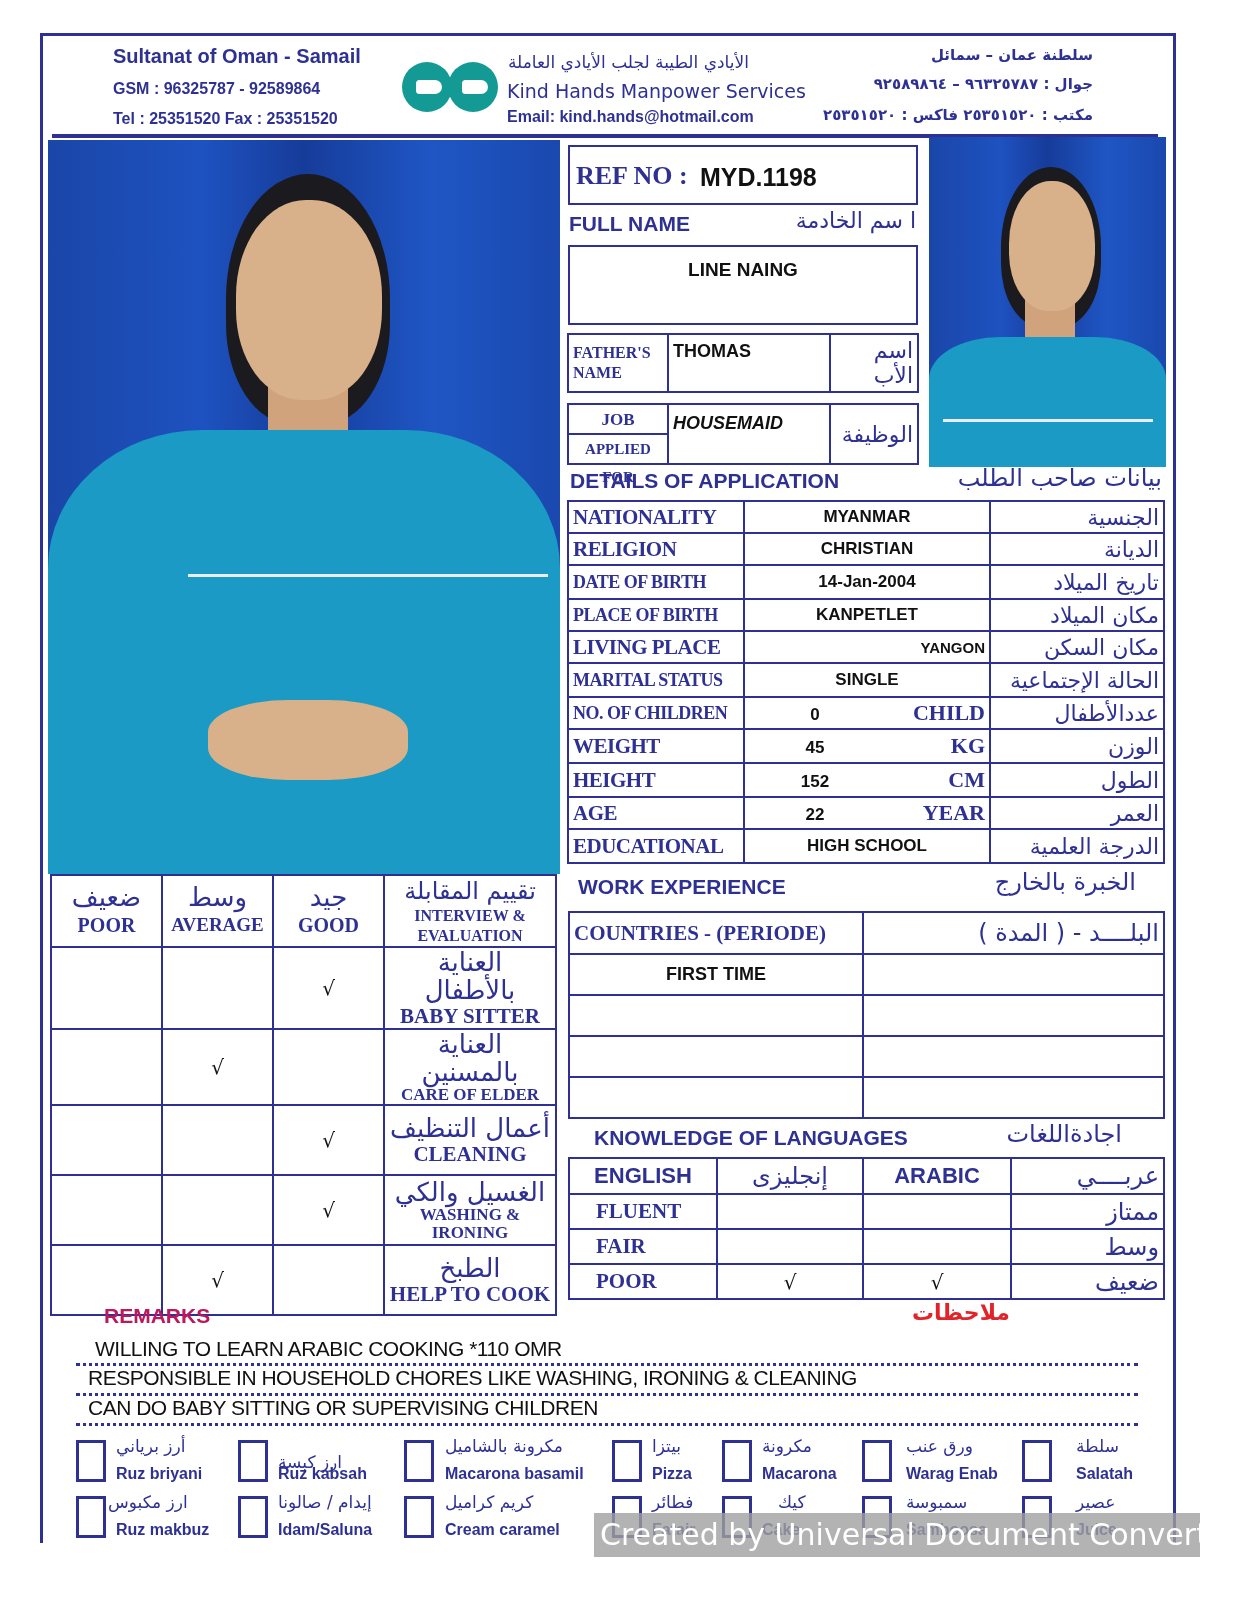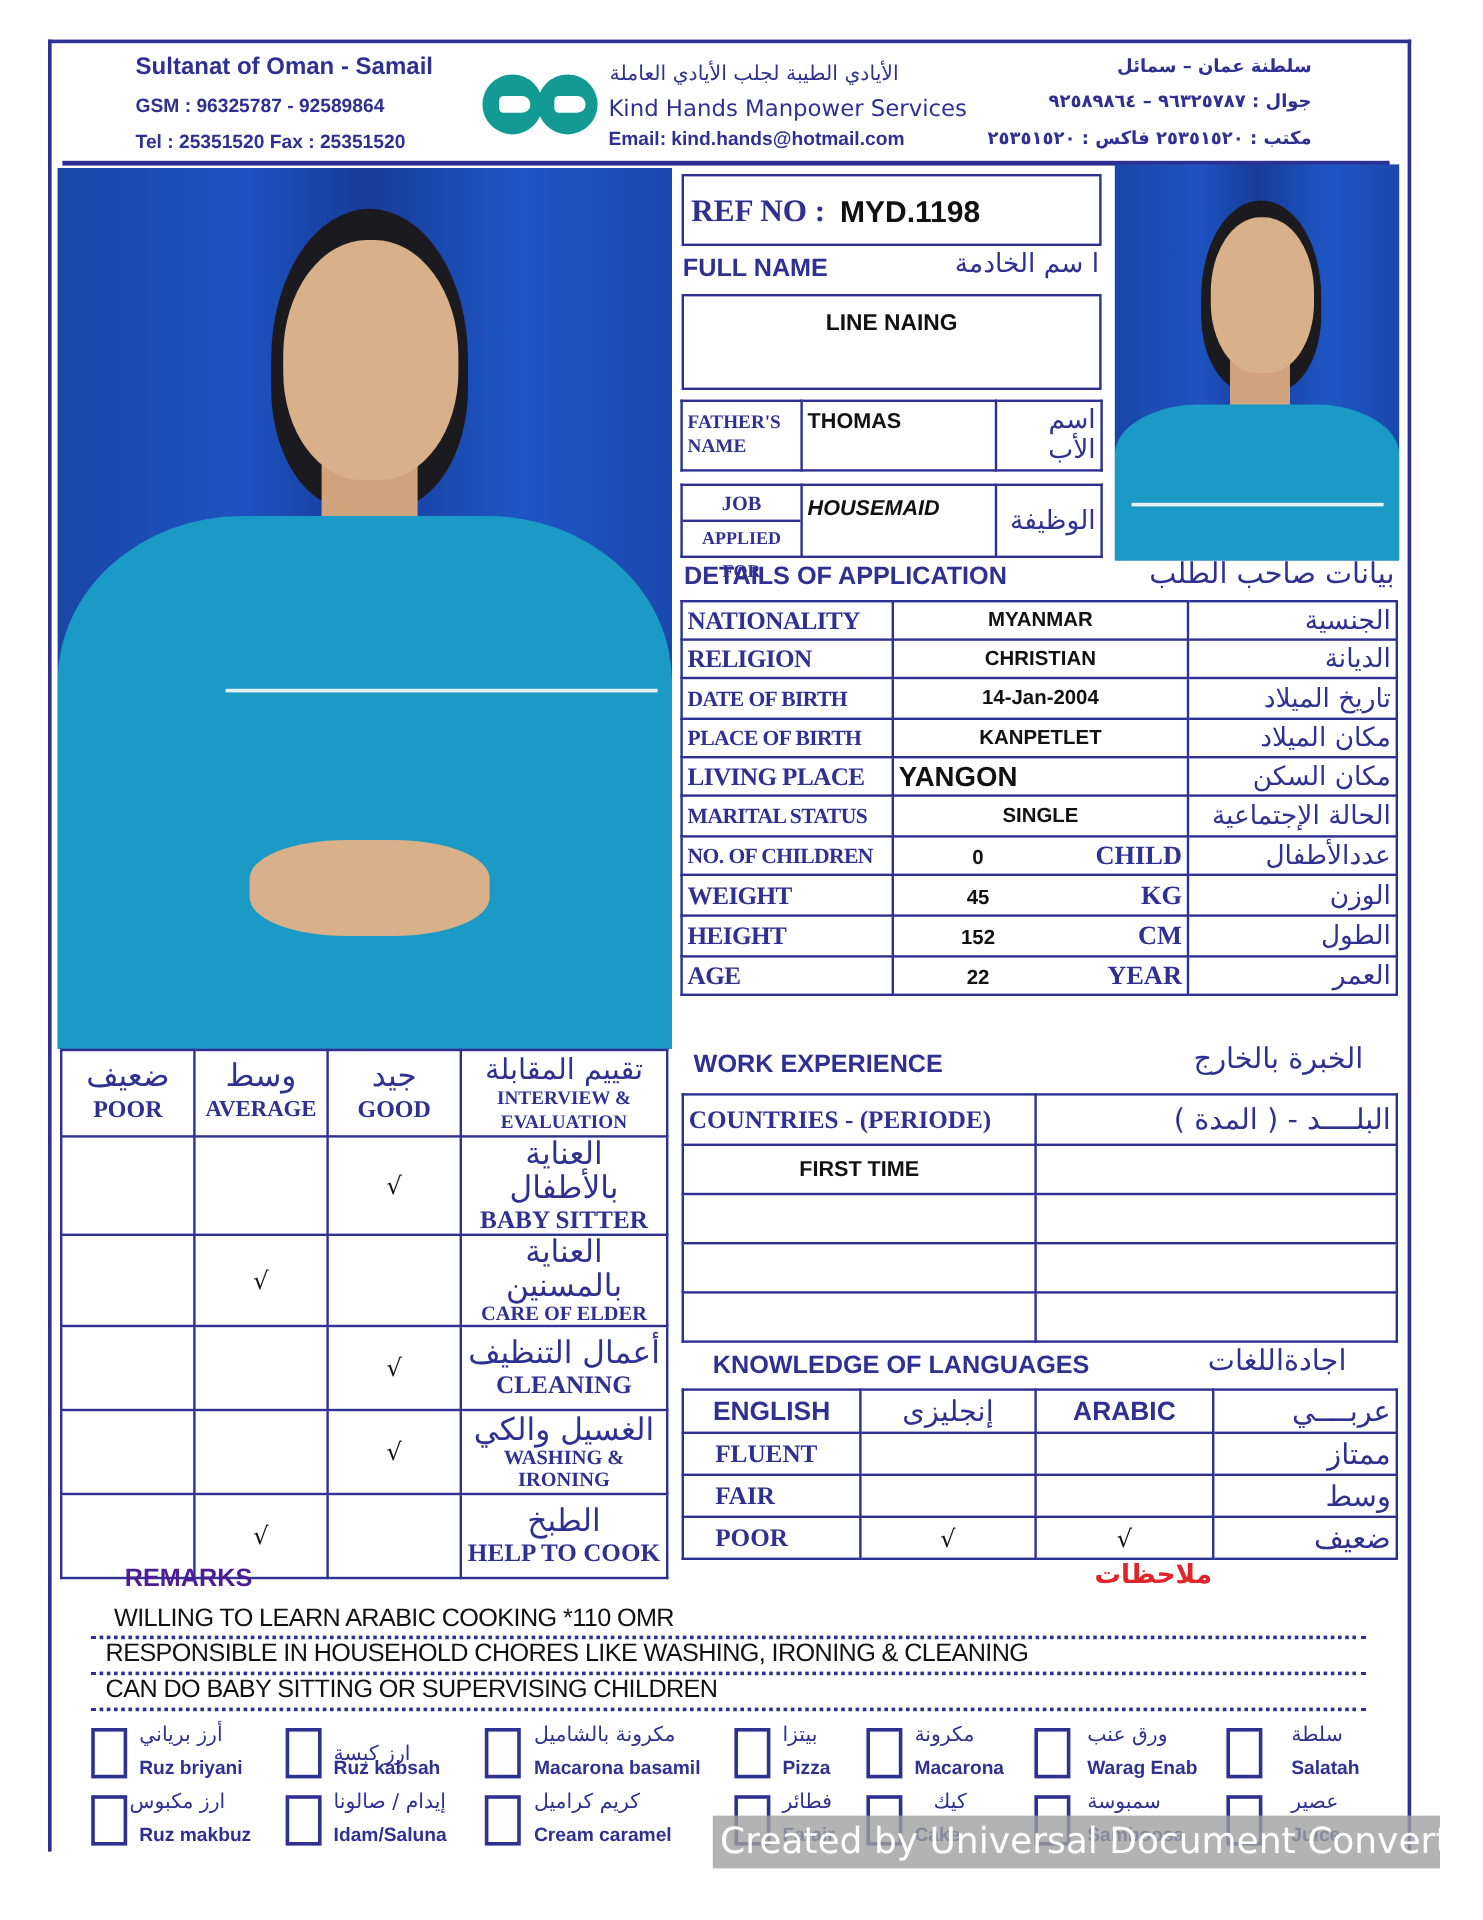--- a/index.html
+++ b/index.html
@@ -138,21 +138,21 @@
         <td style="width:246px;text-align:center;font-size:17px;" class="sans-b blk">14-Jan-2004</td>
         <td style="text-align:right;font-size:22px;" class="ar navy">تاريخ الميلاد</td>
       </tr>
       <tr style="height: 32px;">
         <td style="width:176px;font-size:18px;white-space:nowrap;letter-spacing:-0.5px;" class="serif navy">PLACE OF BIRTH</td>
         <td style="width:246px;text-align:center;font-size:17px;" class="sans-b blk">KANPETLET</td>
         <td style="text-align:right;font-size:22px;" class="ar navy">مكان الميلاد</td>
       </tr>
       <tr style="height: 32px;">
         <td style="width:176px;font-size:21px;white-space:nowrap;letter-spacing:-0.5px;" class="serif navy">LIVING PLACE</td>
-        <td style="width:246px;text-align:left;font-size:23px;" class="sans-b blk">YANGON</td>
+        <td style="width:246px;text-align:right;font-size:15px;" class="sans-b blk">YANGON</td>
         <td style="text-align:right;font-size:22px;" class="ar navy">مكان السكن</td>
       </tr>
       <tr style="height: 34px;">
         <td style="width:176px;font-size:18px;white-space:nowrap;letter-spacing:-0.5px;" class="serif navy">MARITAL STATUS</td>
         <td style="width:246px;text-align:center;font-size:17px;" class="sans-b blk">SINGLE</td>
         <td style="text-align:right;font-size:22px;" class="ar navy">الحالة الإجتماعية</td>
       </tr>
       <tr style="height: 32px;">
         <td style="width:176px;font-size:18px;white-space:nowrap;letter-spacing:-0.5px;" class="serif navy">NO. OF CHILDREN</td>
         <td style="width:246px;padding:0;"><span class="sans-b blk" style="display:inline-block;width:140px;text-align:center;font-size:17px;">0</span><span class="serif navy" style="display:inline-block;width:100px;text-align:right;font-size:22px;">CHILD</span></td>
@@ -165,20 +165,25 @@
       </tr>
       <tr style="height: 34px;">
         <td style="width:176px;font-size:21px;white-space:nowrap;letter-spacing:-0.5px;" class="serif navy">HEIGHT</td>
         <td style="width:246px;padding:0;"><span class="sans-b blk" style="display:inline-block;width:140px;text-align:center;font-size:17px;">152</span><span class="serif navy" style="display:inline-block;width:100px;text-align:right;font-size:22px;">CM</span></td>
         <td style="text-align:right;font-size:22px;" class="ar navy">الطول</td>
       </tr>
       <tr style="height: 32px;">
         <td style="width:176px;font-size:21px;white-space:nowrap;letter-spacing:-0.5px;" class="serif navy">AGE</td>
         <td style="width:246px;padding:0;"><span class="sans-b blk" style="display:inline-block;width:140px;text-align:center;font-size:17px;">22</span><span class="serif navy" style="display:inline-block;width:100px;text-align:right;font-size:22px;">YEAR</span></td>
         <td style="text-align:right;font-size:22px;" class="ar navy">العمر</td>
+      </tr>
+      <tr style="height: 34px;">
+        <td style="width:176px;font-size:21px;white-space:nowrap;letter-spacing:-0.5px;" class="serif navy">EDUCATIONAL</td>
+        <td style="width:246px;text-align:center;font-size:17px;" class="sans-b blk">HIGH SCHOOL</td>
+        <td style="text-align:right;font-size:22px;" class="ar navy">الدرجة العلمية</td>
       </tr>
     </tbody>
 </table>
 
 <table class="grid" style="left:50px;top:874px;width:507px;">
   <tbody>
       <tr style="height:66px;">
     <td style="width:111px;text-align:center;line-height:28px;">
           <div class="ar navy" style="font-size:26px;direction:rtl;text-align:center;">ضعيف</div>
           <div class="serif navy" style="font-size:20px;">POOR</div>
@@ -301,21 +306,21 @@
       </tr>
       <tr style="height: 35px;">
         <td style="padding-left:26px;font-size:21px;" class="serif navy">POOR</td>
         <td class="chk">√</td>
         <td class="chk">√</td>
         <td style="text-align:right;font-size:24px;" class="ar navy">ضعيف</td>
       </tr>
     </tbody>
 </table>
 
-<div class="abs sans-b" style="left:104px;top:1304px;font-size:21px;"><span id="remarks-title" style="color: #4c1d95;">REMARKS</span></div>
+<div class="abs sans-b" style="left:104px;top:1304px;font-size:21px;"><span id="remarks-title" style="color: #be185d;">REMARKS</span></div>
 <div class="abs ar" style="left:912px;top:1300px;width:160px;font-size:22px;text-align:left;font-weight:bold;"><span id="remarks-title-ar" style="color: rgb(224, 36, 42);">ملاحظات</span></div>
 
 <div class="abs blk" style="left:95px;top:1337px;font-size:21px;font-family:'Liberation Sans',sans-serif;letter-spacing:-0.5px;">WILLING TO LEARN ARABIC COOKING *110 OMR</div>
 <div class="dots" style="top:1363px;"></div>
 <div class="abs blk" style="left:88px;top:1366px;font-size:21px;font-family:'Liberation Sans',sans-serif;letter-spacing:-0.5px;">RESPONSIBLE IN HOUSEHOLD CHORES LIKE WASHING, IRONING &amp; CLEANING</div>
 <div class="dots" style="top:1393px;"></div>
 <div class="abs blk" style="left:88px;top:1396px;font-size:21px;font-family:'Liberation Sans',sans-serif;letter-spacing:-0.5px;">CAN DO BABY SITTING OR SUPERVISING CHILDREN</div>
 <div class="dots" style="top:1423px;"></div>
 
 <div id="cooking">

